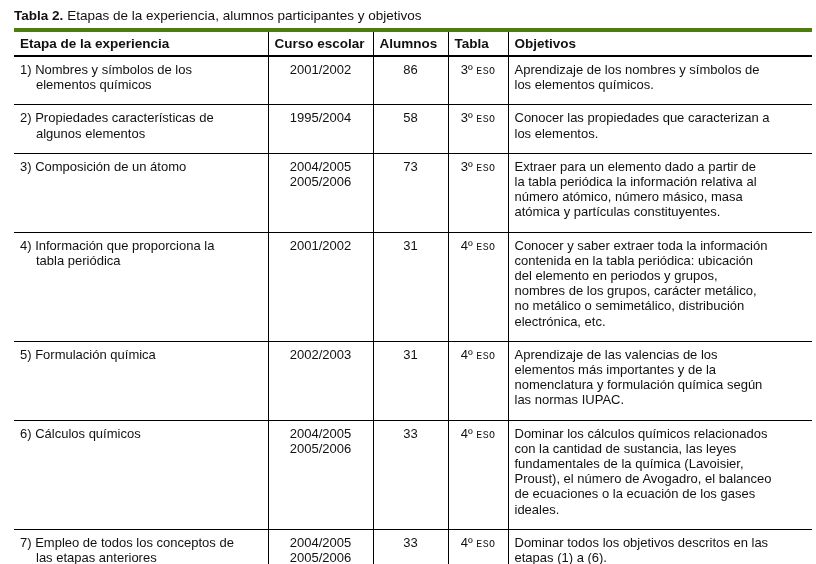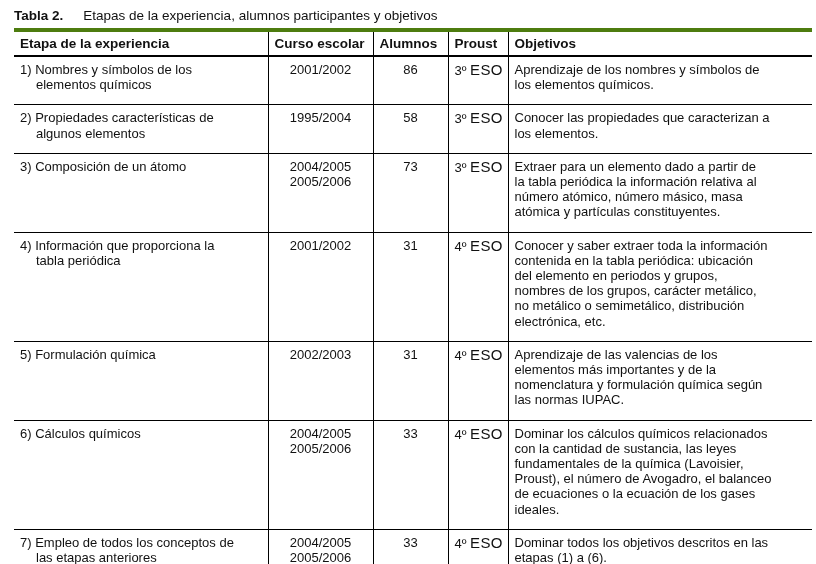--- a/index.html
+++ b/index.html
@@ -13,21 +13,21 @@
     color: #111;
   }
   .caption {
     position: absolute;
     left: 14px;
     top: 8px;
     font-size: 13.5px;
     white-space: nowrap;
   }
   .caption .cap-bold { font-weight: bold; }
-  .caption .cap-rest { margin-left: 20px; }
+  .caption .cap-rest { margin-left: 4px; }
 
   table.exp-table {
     position: absolute;
     left: 14px;
     top: 28px;
     width: 798px;
     border-collapse: collapse;
     table-layout: fixed;
     border-top: 4px solid #4d7c0f;
   }
@@ -58,22 +58,23 @@
 
   td.etapa {
     white-space: pre-line;
     padding-left: 22px;
     text-indent: -16px;
   }
   td.center { text-align: center; white-space: pre-line; }
   td.objetivos { white-space: pre-line; }
   td.curso { text-align: center; white-space: nowrap; }
   .eso {
-    font-size: 15px;
+    font-size: 10px;
     letter-spacing: 0.3px;
+    font-family: Liberation Mono, monospace;
   }
   tr.stub td { height: 12px; padding: 0; }
 </style>
 </head>
 <body>
 
 <div class="page">
 
   <div class="caption">
     <span class="cap-bold">Tabla 2.</span><span class="cap-rest">Etapas de la experiencia, alumnos participantes y objetivos</span>
@@ -85,21 +86,21 @@
       <col class="c-cursoesc">
       <col class="c-alumnos">
       <col class="c-curso">
       <col class="c-objetivos">
     </colgroup>
     <thead>
       <tr>
         <th>Etapa de la experiencia</th>
         <th>Curso escolar</th>
         <th>Alumnos</th>
-        <th>Proust</th>
+        <th>Tabla</th>
         <th>Objetivos</th>
       </tr>
     </thead>
     <tbody>
       <tr>
         <td class="etapa">1) Nombres y símbolos de los
 elementos químicos</td>
         <td class="center">2001/2002</td>
         <td class="center">86</td>
         <td class="curso"><span>3º</span> <span class="eso">ESO</span></td>

